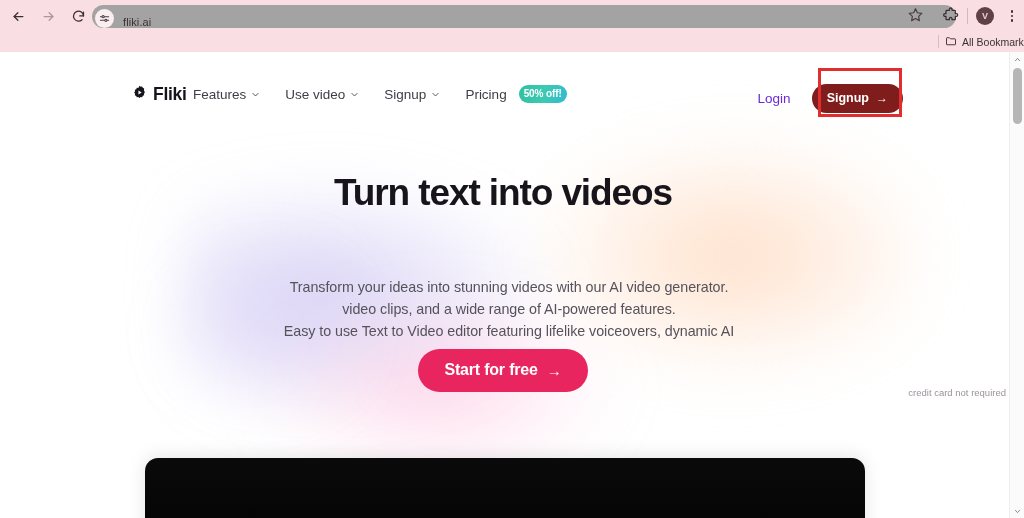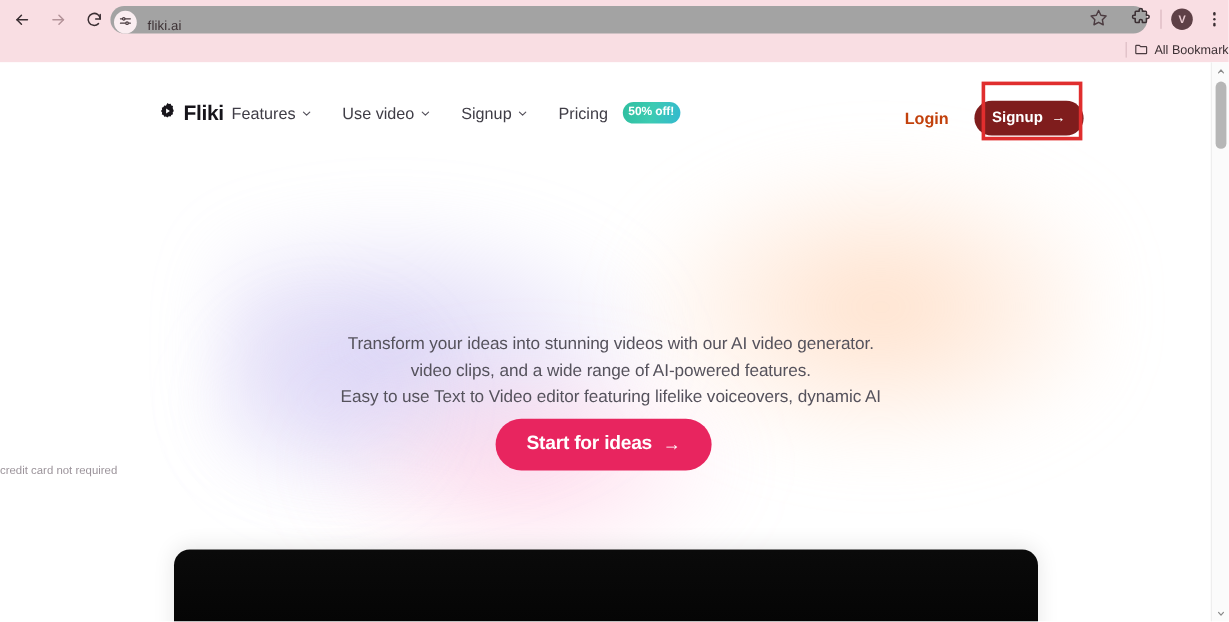--- a/index.html
+++ b/index.html
@@ -145,21 +145,21 @@
     border-radius: 11px;
     background: linear-gradient(100deg, #2fbfa0 0%, #3ccbb2 50%, #34b9cf 100%);
     color: #ffffff; font-size: 10px; font-weight: bold;
     letter-spacing: -.1px; white-space: nowrap; cursor: pointer;
   }
   .nav-right {
     position: absolute; right: 103px; top: 10px;
     display: flex; align-items: center; gap: 21px;
   }
   .login-link {
-    font-size: 13.5px; color: #c2410c; cursor: pointer; white-space: nowrap; font-weight: bold;
+    font-size: 13.5px; color: #6d28d9; cursor: pointer; white-space: nowrap;
   }
   .signup-btn {
     display: flex; align-items: center; gap: 7px;
     background: #7f1d1d; color: #ffffff;
     font-size: 12.5px; font-weight: bold;
     padding: 7px 15px 8px; border-radius: 16px;
     border: none; cursor: pointer; white-space: nowrap;
   }
   .signup-btn .arr { font-size: 12px; line-height: 1; }
 
@@ -190,21 +190,21 @@
   .cta-btn {
     display: inline-flex; align-items: center; gap: 9px;
     background: #e8255f; color: #ffffff;
     font-size: 16px; font-weight: bold; letter-spacing: -.2px;
     padding: 12px 26px 13px; border-radius: 24px;
     border: none; cursor: pointer;
   }
   .cta-btn .arr { font-size: 15px; line-height: 1; }
   .cta-note {
     position: absolute; left: 0; top: 335px; width: 1006px;
-    text-align: left; font-size: 9.5px; color: #9b939a;
+    text-align: right; font-size: 9.5px; color: #9b939a;
   }
 
   
   .video-frame {
     position: absolute; left: 145px; top: 406px;
     width: 720px; height: 120px;
     background: linear-gradient(180deg, #0a0a0a 0%, #000000 100%);
     border-radius: 13px 13px 0 0;
     box-shadow: 0 -2px 18px rgba(0,0,0,0.10);
   }
@@ -367,29 +367,30 @@
         <span class="login-link">Login</span>
         <button class="signup-btn">
           <span>Signup</span>
           <span class="arr">→</span>
         </button>
       </div>
     </div>
 
     <div class="hero">
       <div class="headline">
+        <div>Turn text into videos</div>
       </div>
       <div class="subhead">
         <div>Transform your ideas into stunning videos with our AI video generator.</div>
         <div>video clips, and a wide range of AI-powered features.</div>
         <div>Easy to use Text to Video editor featuring lifelike voiceovers, dynamic AI</div>
       </div>
       <div class="cta-wrap">
         <button class="cta-btn">
-          <span>Start for ideas</span>
+          <span>Start for free</span>
           <span class="arr">→</span>
         </button>
       </div>
       <div class="cta-note">credit card not required</div>
     </div>
 
     <div class="video-frame"></div>
   </div>
 
   <div class="annot"></div>

